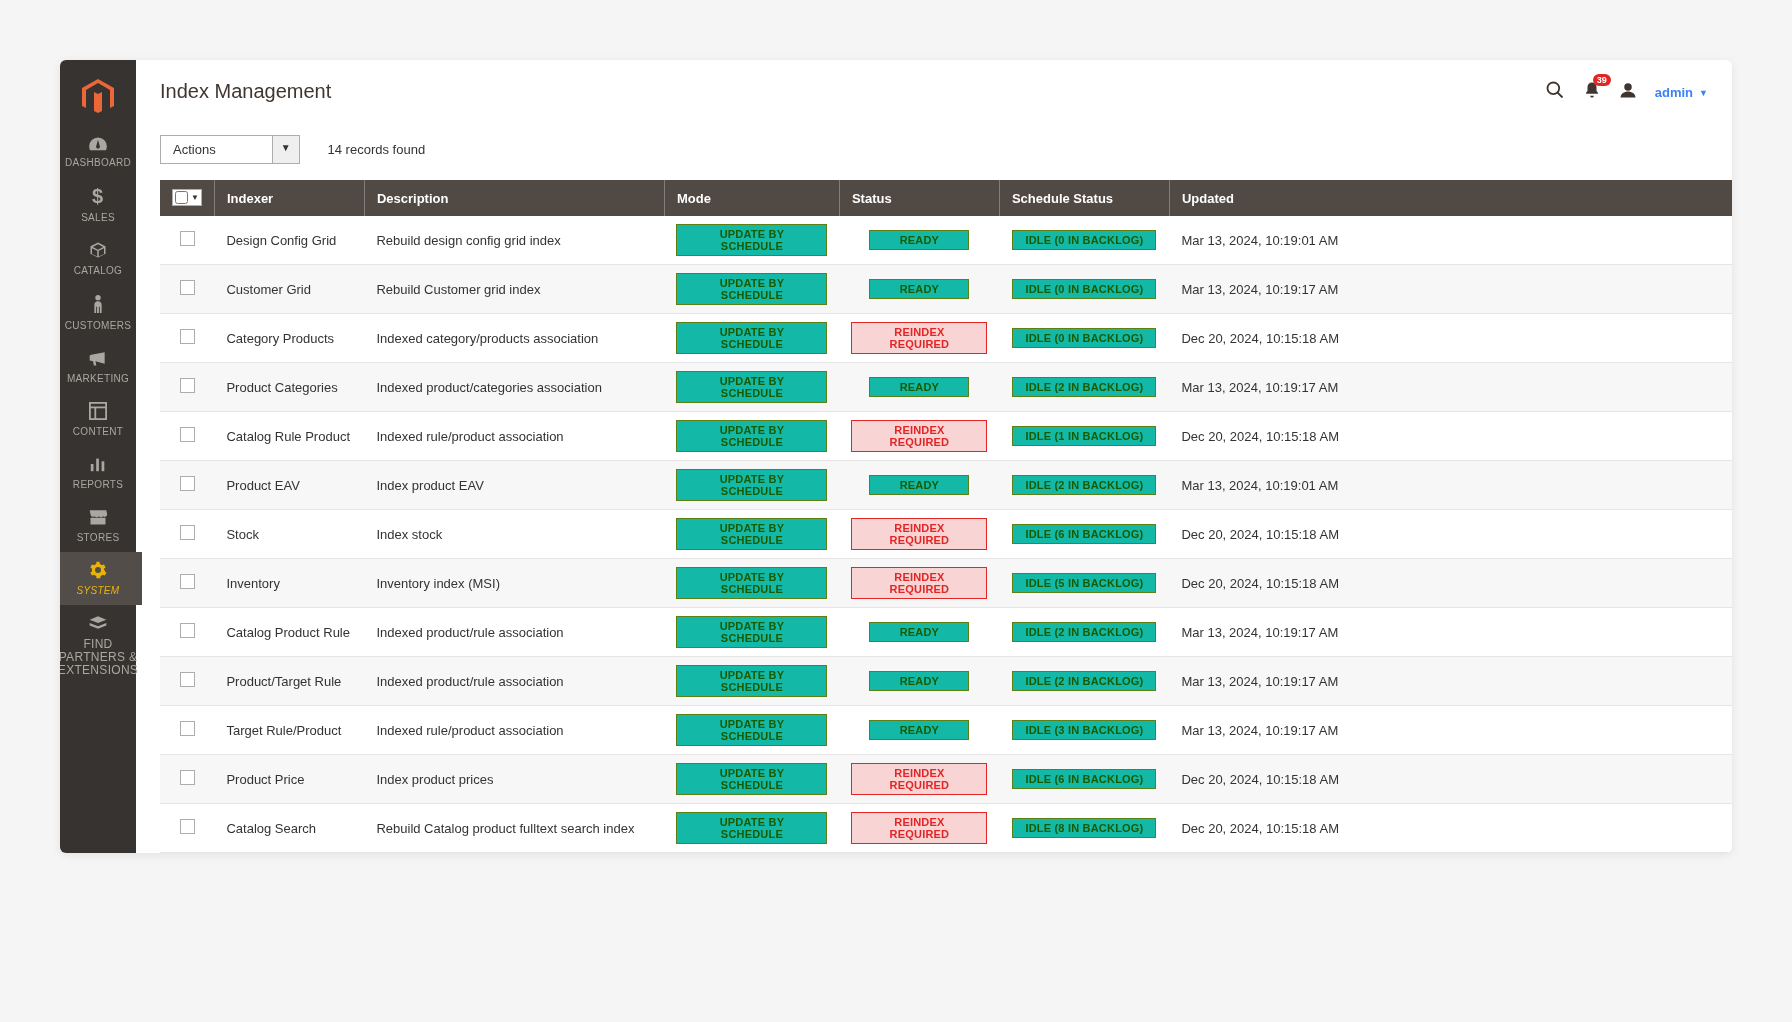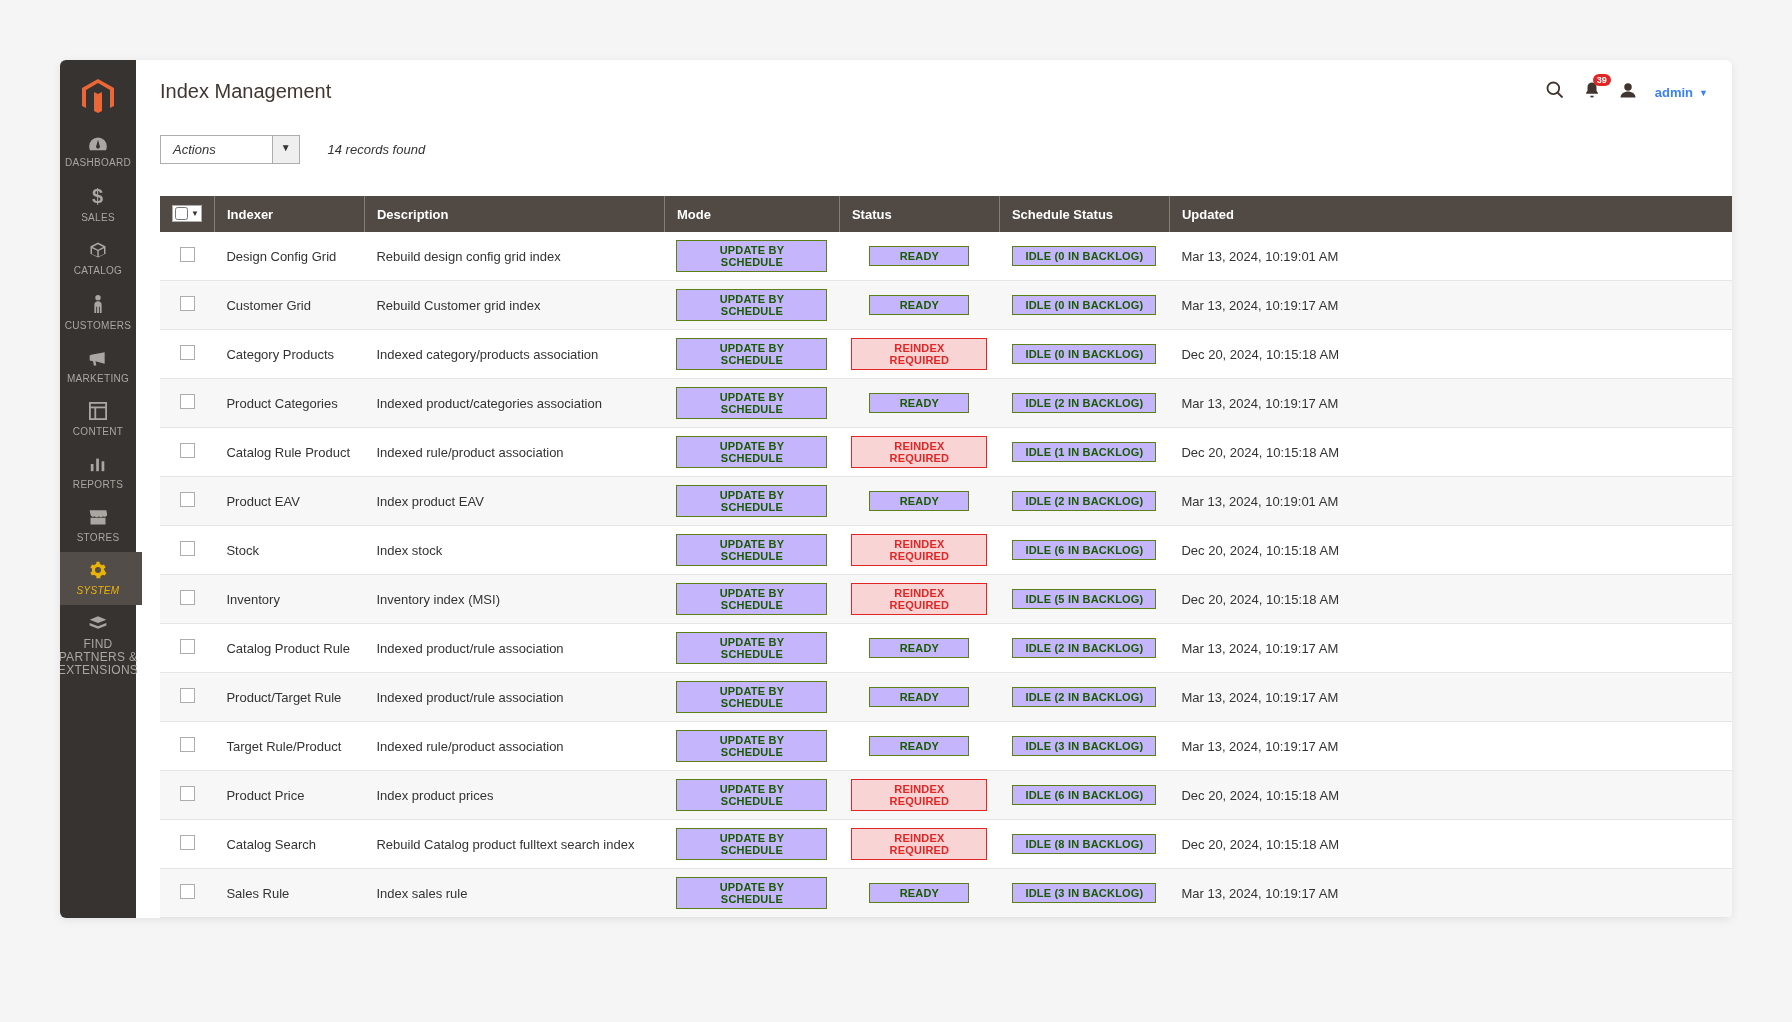--- a/index.html
+++ b/index.html
@@ -77,23 +77,22 @@
   font-weight: 700;
   padding: 1px 4px;
   border-radius: 8px;
   min-width: 16px;
   text-align: center;
 }
 .user { display: flex; align-items: center; gap: 6px; color: #3b82f6; font-weight: 600; cursor: pointer; }
 .toolbar {
   display: flex;
   align-items: center;
-  padding: 24px 24px 32px;
+  padding: 24px 24px 16px;
   gap: 28px;
-  font-style: italic;
 }
 .actions-select {
   display: flex;
 }
 .actions-btn {
   background: #fff;
   border: 1px solid #adadad;
   padding: 6px 56px 6px 12px;
   font-size: 13px;
   color: #333;
@@ -149,21 +148,21 @@
   display: inline-block;
   padding: 3px 12px;
   font-size: 11px;
   font-weight: 700;
   letter-spacing: 0.2px;
   border: 1px solid;
   min-width: 100px;
   text-align: center;
 }
 .pill-green {
-  background: #c4b5fd;
+  background: #14b8a6;
   border-color: #5b8116;
   color: #185b00;
 }
 .pill-red {
   background: #f9d4d4;
   border-color: #e22626;
   color: #e22626;
 }
 .row-check {
   width: 15px;
@@ -419,25 +418,16 @@
           </tr>
           <tr>
             <td class="col-check cell-center"><span class="row-check"></span></td>
             <td>Catalog Search</td>
             <td>Rebuild Catalog product fulltext search index</td>
             <td class="cell-center"><span class="pill pill-green">UPDATE BY SCHEDULE</span></td>
             <td class="cell-center"><span class="pill pill-red">REINDEX REQUIRED</span></td>
             <td class="cell-center"><span class="pill pill-green">IDLE (8 IN BACKLOG)</span></td>
             <td>Dec 20, 2024, 10:15:18 AM</td>
           </tr>
-          <tr>
-            <td class="col-check cell-center"><span class="row-check"></span></td>
-            <td>Sales Rule</td>
-            <td>Index sales rule</td>
-            <td class="cell-center"><span class="pill pill-green">UPDATE BY SCHEDULE</span></td>
-            <td class="cell-center"><span class="pill pill-green">READY</span></td>
-            <td class="cell-center"><span class="pill pill-green">IDLE (3 IN BACKLOG)</span></td>
-            <td>Mar 13, 2024, 10:19:17 AM</td>
-          </tr>
         </tbody>
     </table>
   </div>
 </div>
 
 </body></html>

